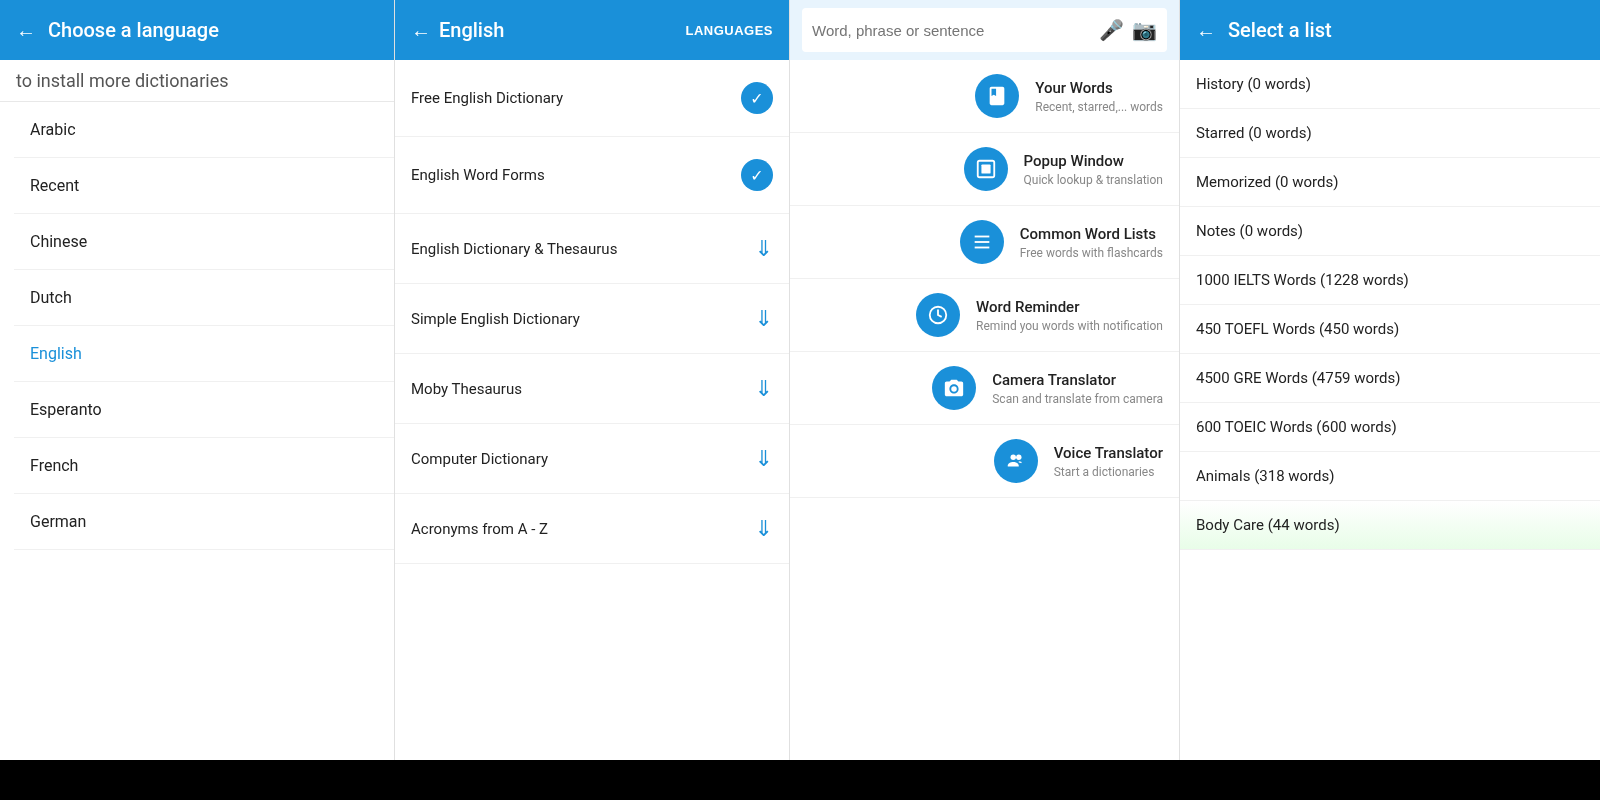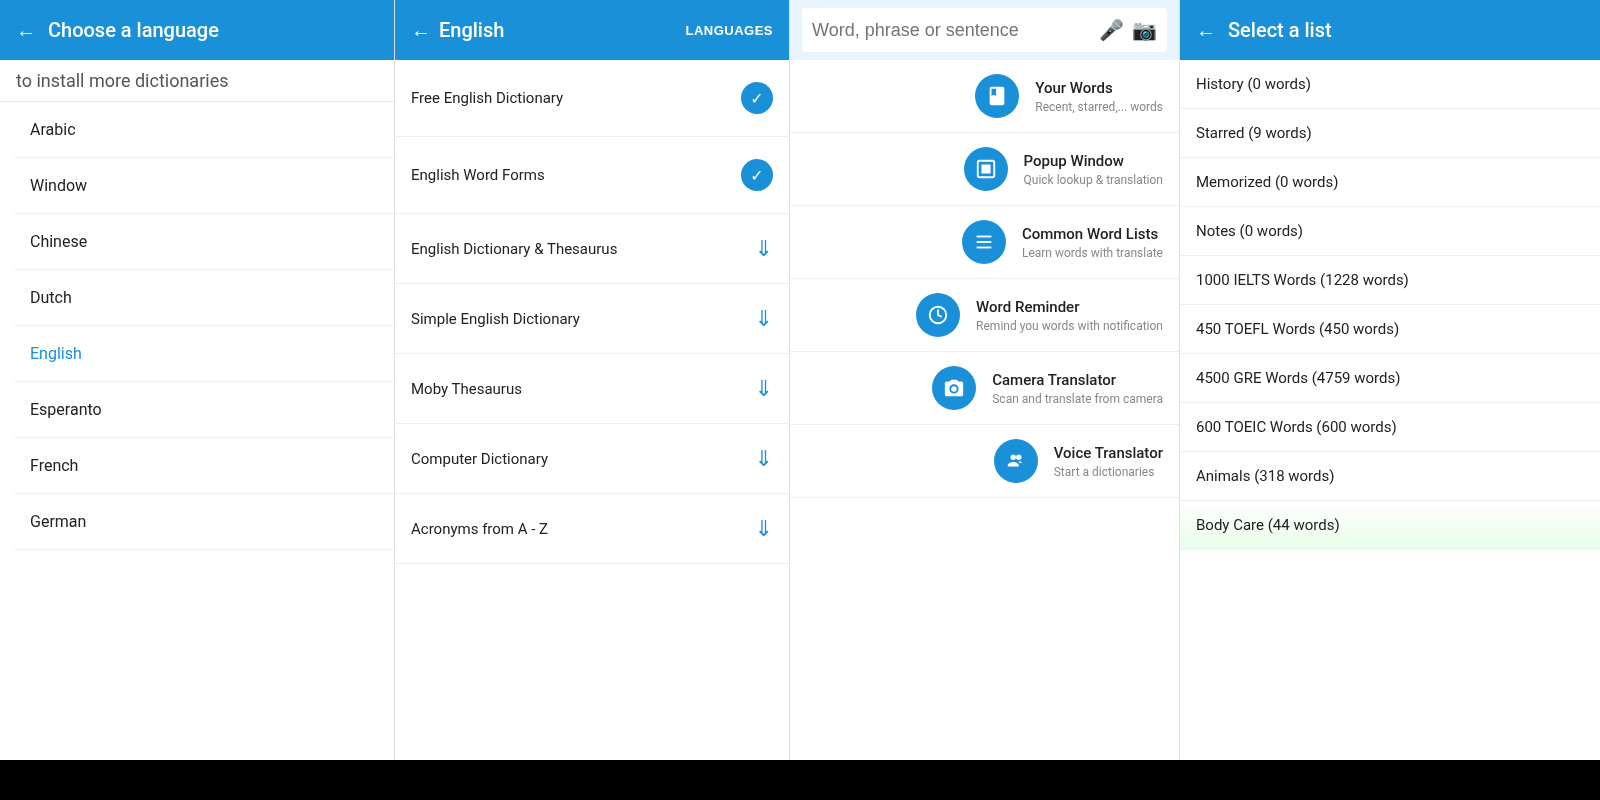--- a/index.html
+++ b/index.html
@@ -154,21 +154,21 @@
       background: #fff;
       border-radius: 4px;
       padding: 0 10px;
       height: 44px;
       gap: 8px;
     }
     .search-input {
       flex: 1;
       border: none;
       outline: none;
-      font-size: 18px;
+      font-size: 15px;
       color: #701a75;
     }
     .search-icon-mic, .search-icon-camera {
       color: #888;
       font-size: 20px;
       cursor: pointer;
     }
     .feature-list {
       flex: 1;
       overflow-y: auto;
@@ -272,21 +272,21 @@
 
   <div class="panel-1">
     <div class="header">
       <span class="back-arrow">←</span>
       <span class="header-title">Choose a language</span>
     </div>
     <div class="subtext">to install more dictionaries</div>
     <div class="lang-list">
 
     <div class="lang-item">Arabic</div>
-        <div class="lang-item">Window</div>
+        <div class="lang-item">Recent</div>
         <div class="lang-item">Chinese</div>
         <div class="lang-item">Dutch</div>
         <div class="lang-item active">English</div>
         <div class="lang-item">Esperanto</div>
         <div class="lang-item">French</div>
         <div class="lang-item">German</div>
       </div>
   </div>
 
   <div class="panel-2">
@@ -364,21 +364,21 @@
         <div class="feature-item">
           <div class="feature-icon-circle">
             <svg width="22" height="22" viewBox="0 0 24 24" fill="white">
               <line x1="4" y1="6" x2="20" y2="6" stroke="white" stroke-width="2"></line>
               <line x1="4" y1="12" x2="20" y2="12" stroke="white" stroke-width="2"></line>
               <line x1="4" y1="18" x2="20" y2="18" stroke="white" stroke-width="2"></line>
             </svg>
           </div>
           <div class="feature-text-group">
             <span class="feature-title">Common Word Lists</span>
-            <span class="feature-subtitle">Learn words with translate</span>
+            <span class="feature-subtitle">Free words with flashcards</span>
           </div>
         </div>
         <div class="feature-item">
           <div class="feature-icon-circle">
             <svg width="22" height="22" viewBox="0 0 24 24" fill="none" stroke="white" stroke-width="2">
               <circle cx="12" cy="12" r="9"></circle>
               <polyline points="12,6 12,12 16,14"></polyline>
             </svg>
           </div>
           <div class="feature-text-group">
@@ -416,21 +416,21 @@
   </div>
 
   <div class="panel-4">
     <div class="header">
       <span class="back-arrow">←</span>
       <span class="header-title">Select a list</span>
     </div>
     <div class="list-select">
 
     <div class="list-item">History (0 words)</div>
-        <div class="list-item">Starred (9 words)</div>
+        <div class="list-item">Starred (0 words)</div>
         <div class="list-item">Memorized (0 words)</div>
         <div class="list-item">Notes (0 words)</div>
         <div class="list-item">1000 IELTS Words (1228 words)</div>
         <div class="list-item">450 TOEFL Words (450 words)</div>
         <div class="list-item">4500 GRE Words (4759 words)</div>
         <div class="list-item">600 TOEIC Words (600 words)</div>
         <div class="list-item">Animals (318 words)</div>
         <div class="list-item" style="background: linear-gradient(rgb(255, 255, 255), rgb(232, 253, 232));">Body Care (44 words)</div>
       </div>
   </div>

